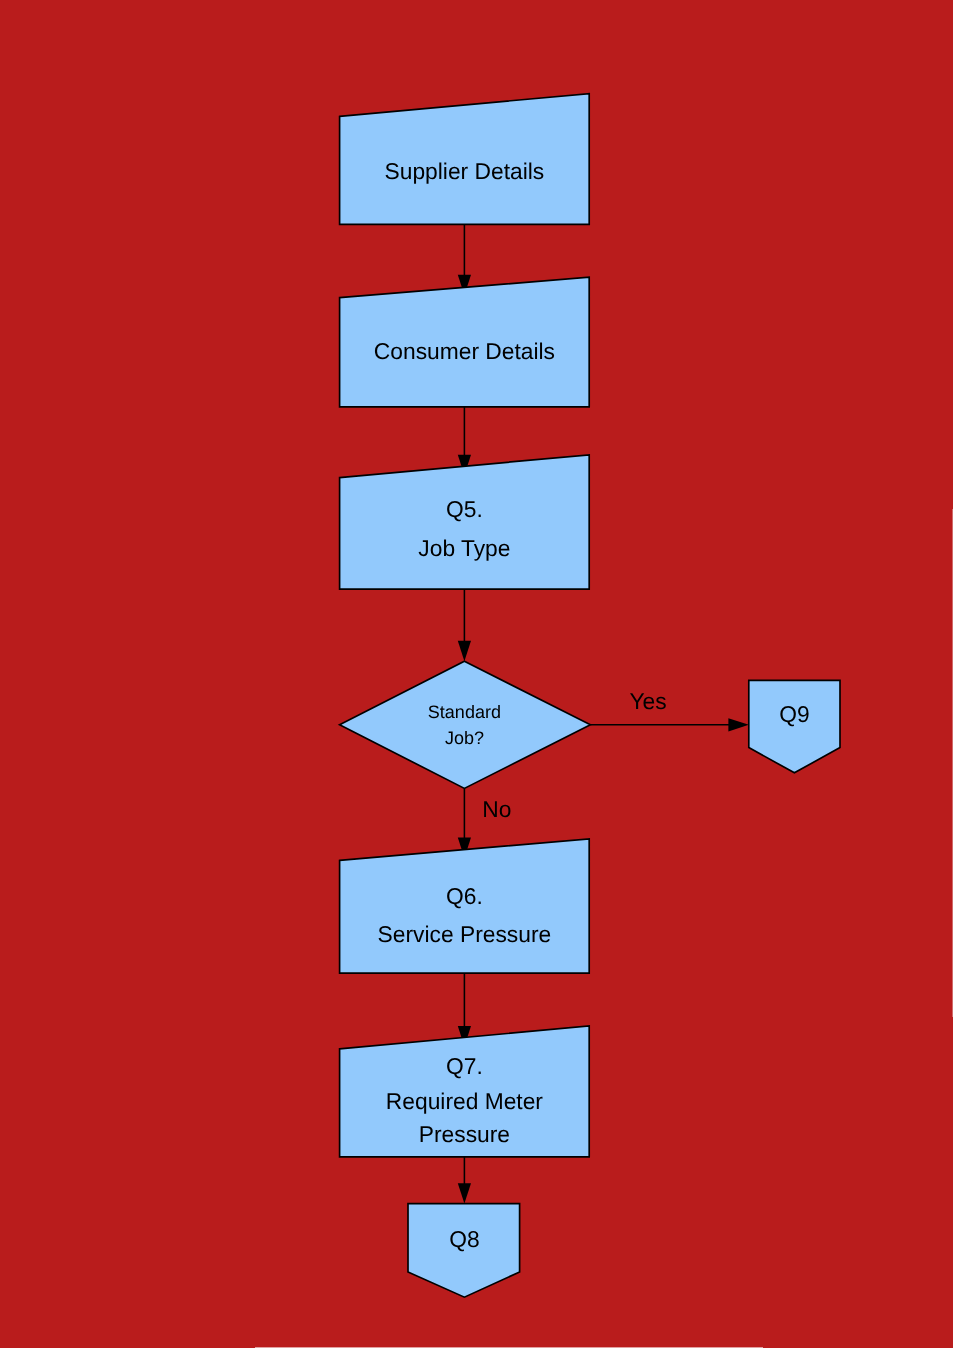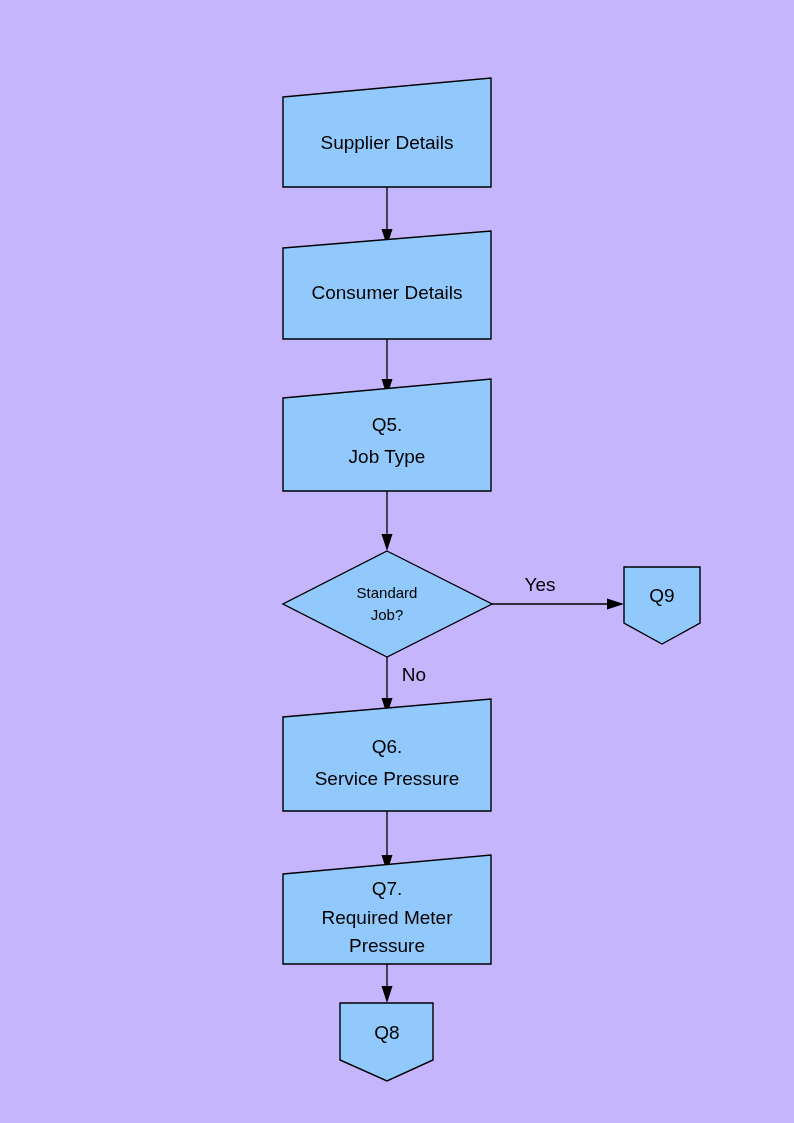--- a/index.html
+++ b/index.html
@@ -11,21 +11,21 @@
   body {
     width: 794px;
     height: 1123px;
     font-family: "Liberation Sans", sans-serif;
     overflow: hidden;
   }
   #flowchart-canvas {
     position: relative;
     width: 794px;
     height: 1123px;
-    background: #c4b5fd;
+    background: #b91c1c;
   }
   svg#diagram-svg {
     position: absolute;
     top: 0;
     left: 0;
     width: 794px;
     height: 1123px;
     display: block;
   }
   .node-shape {

